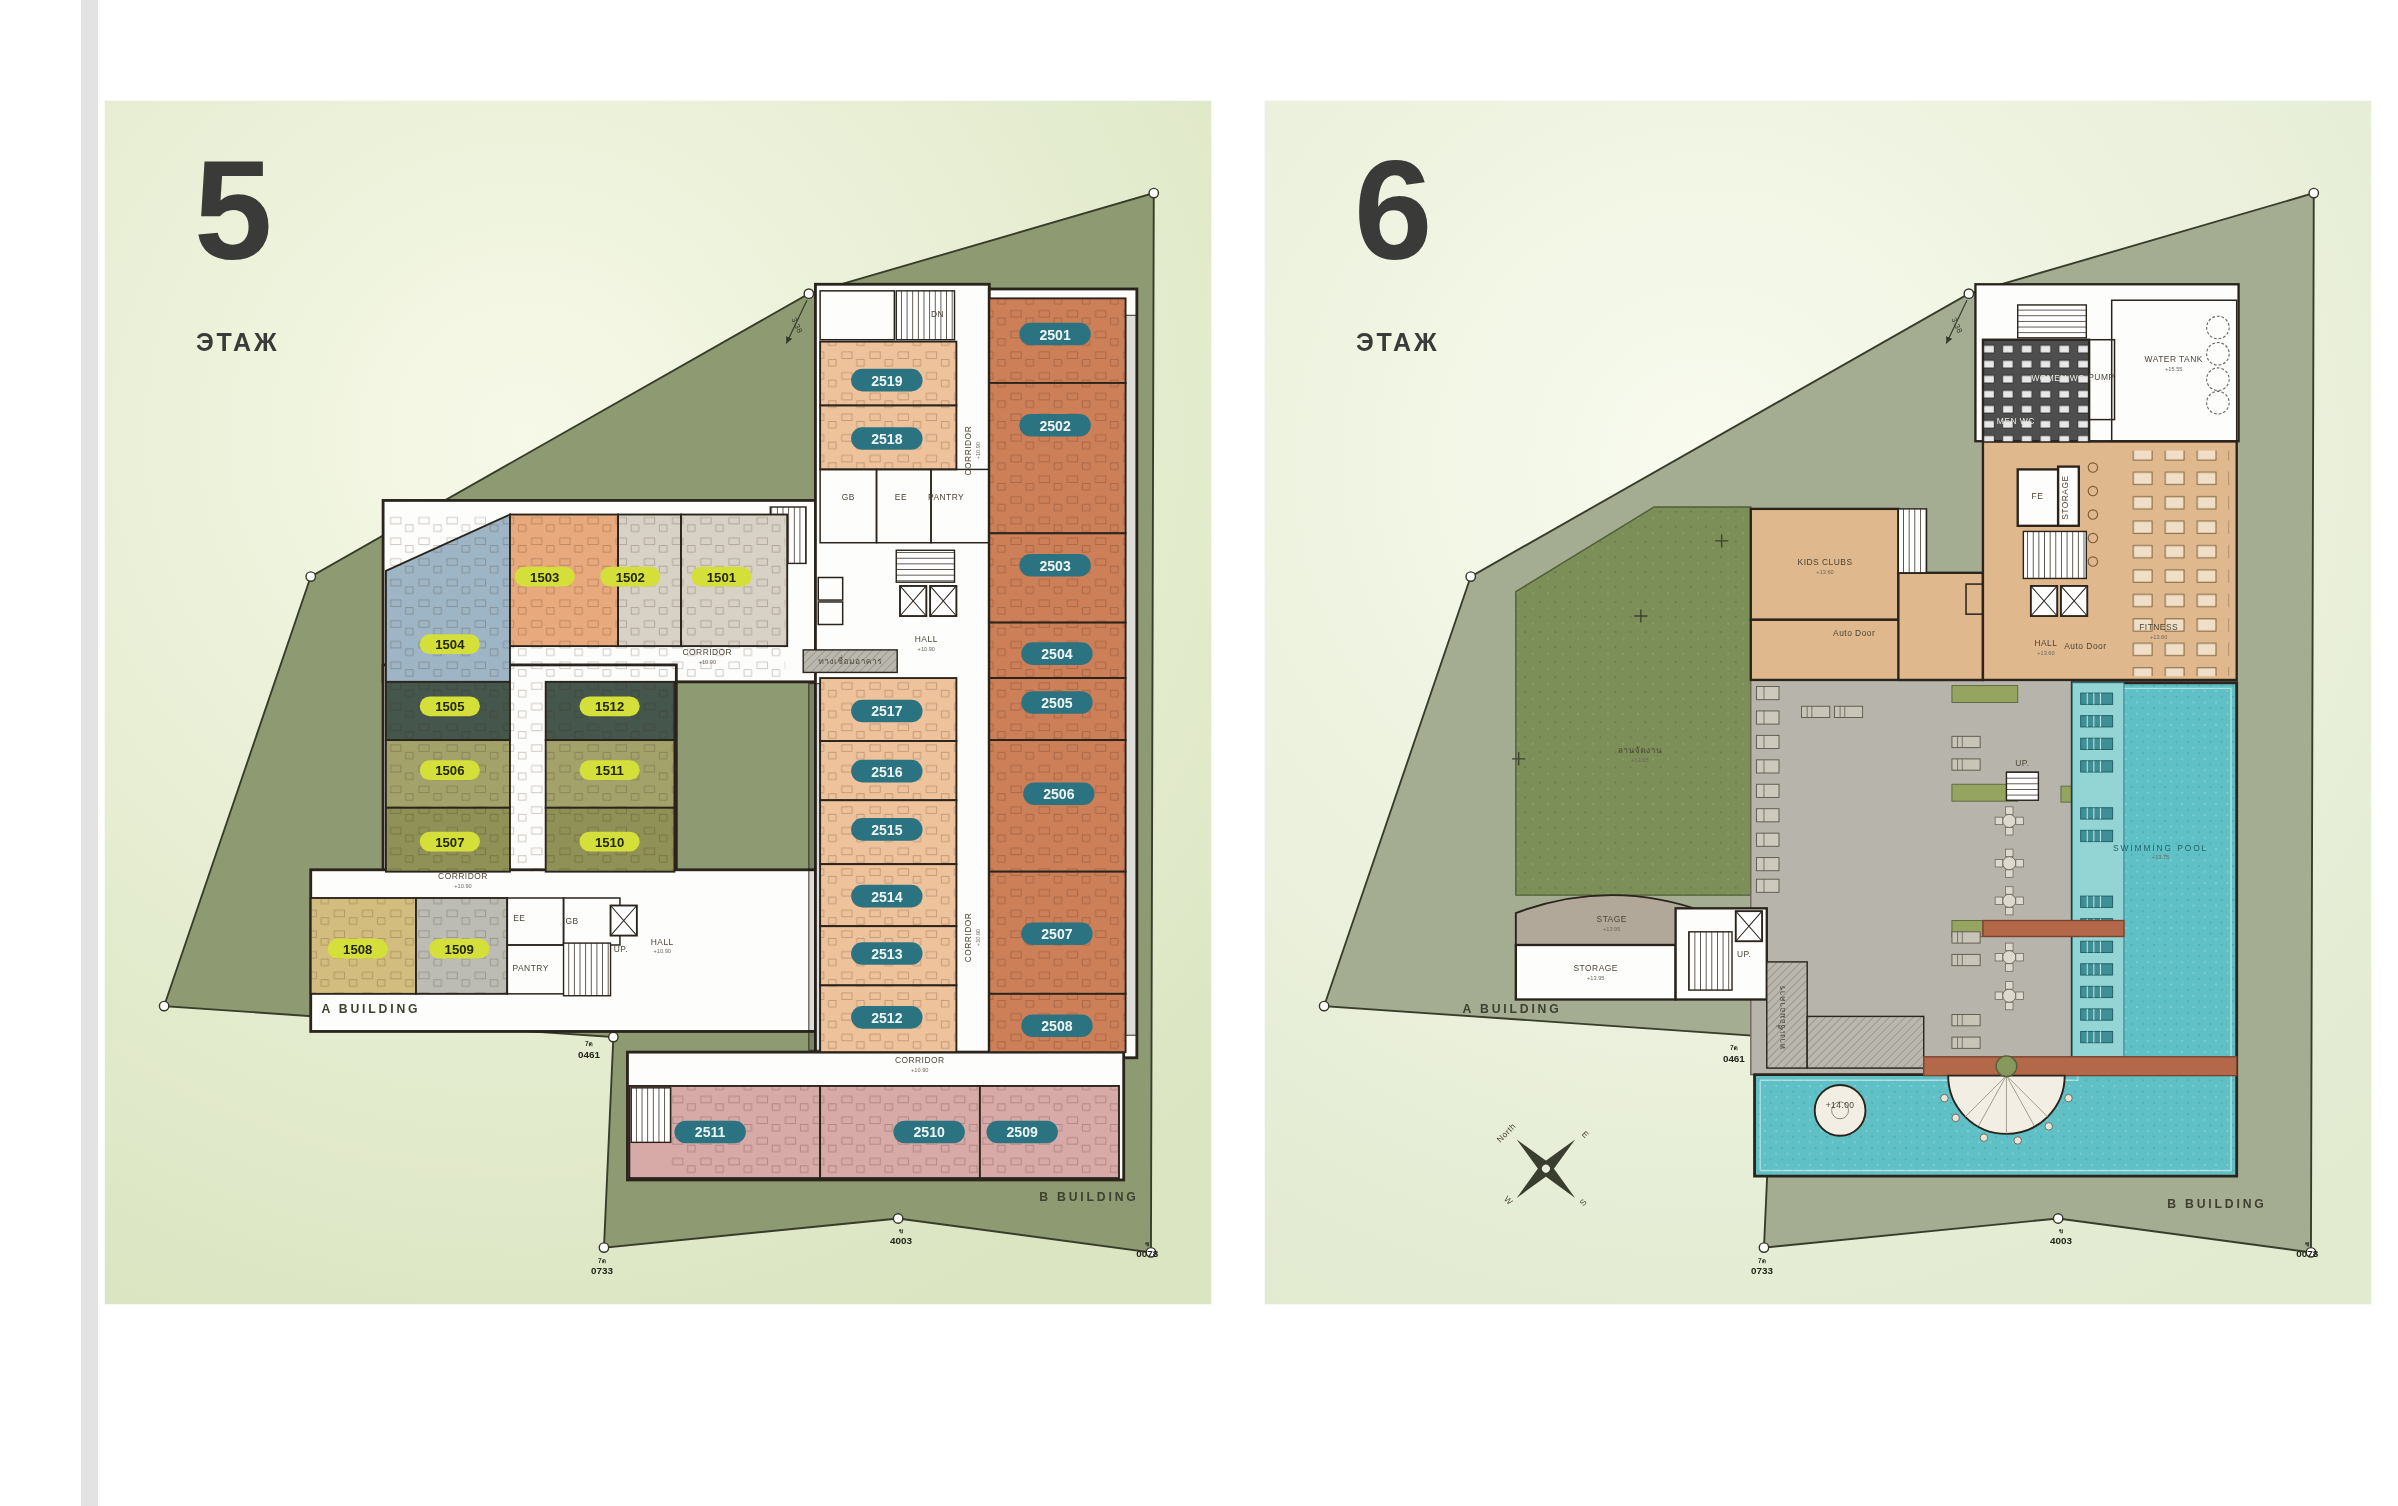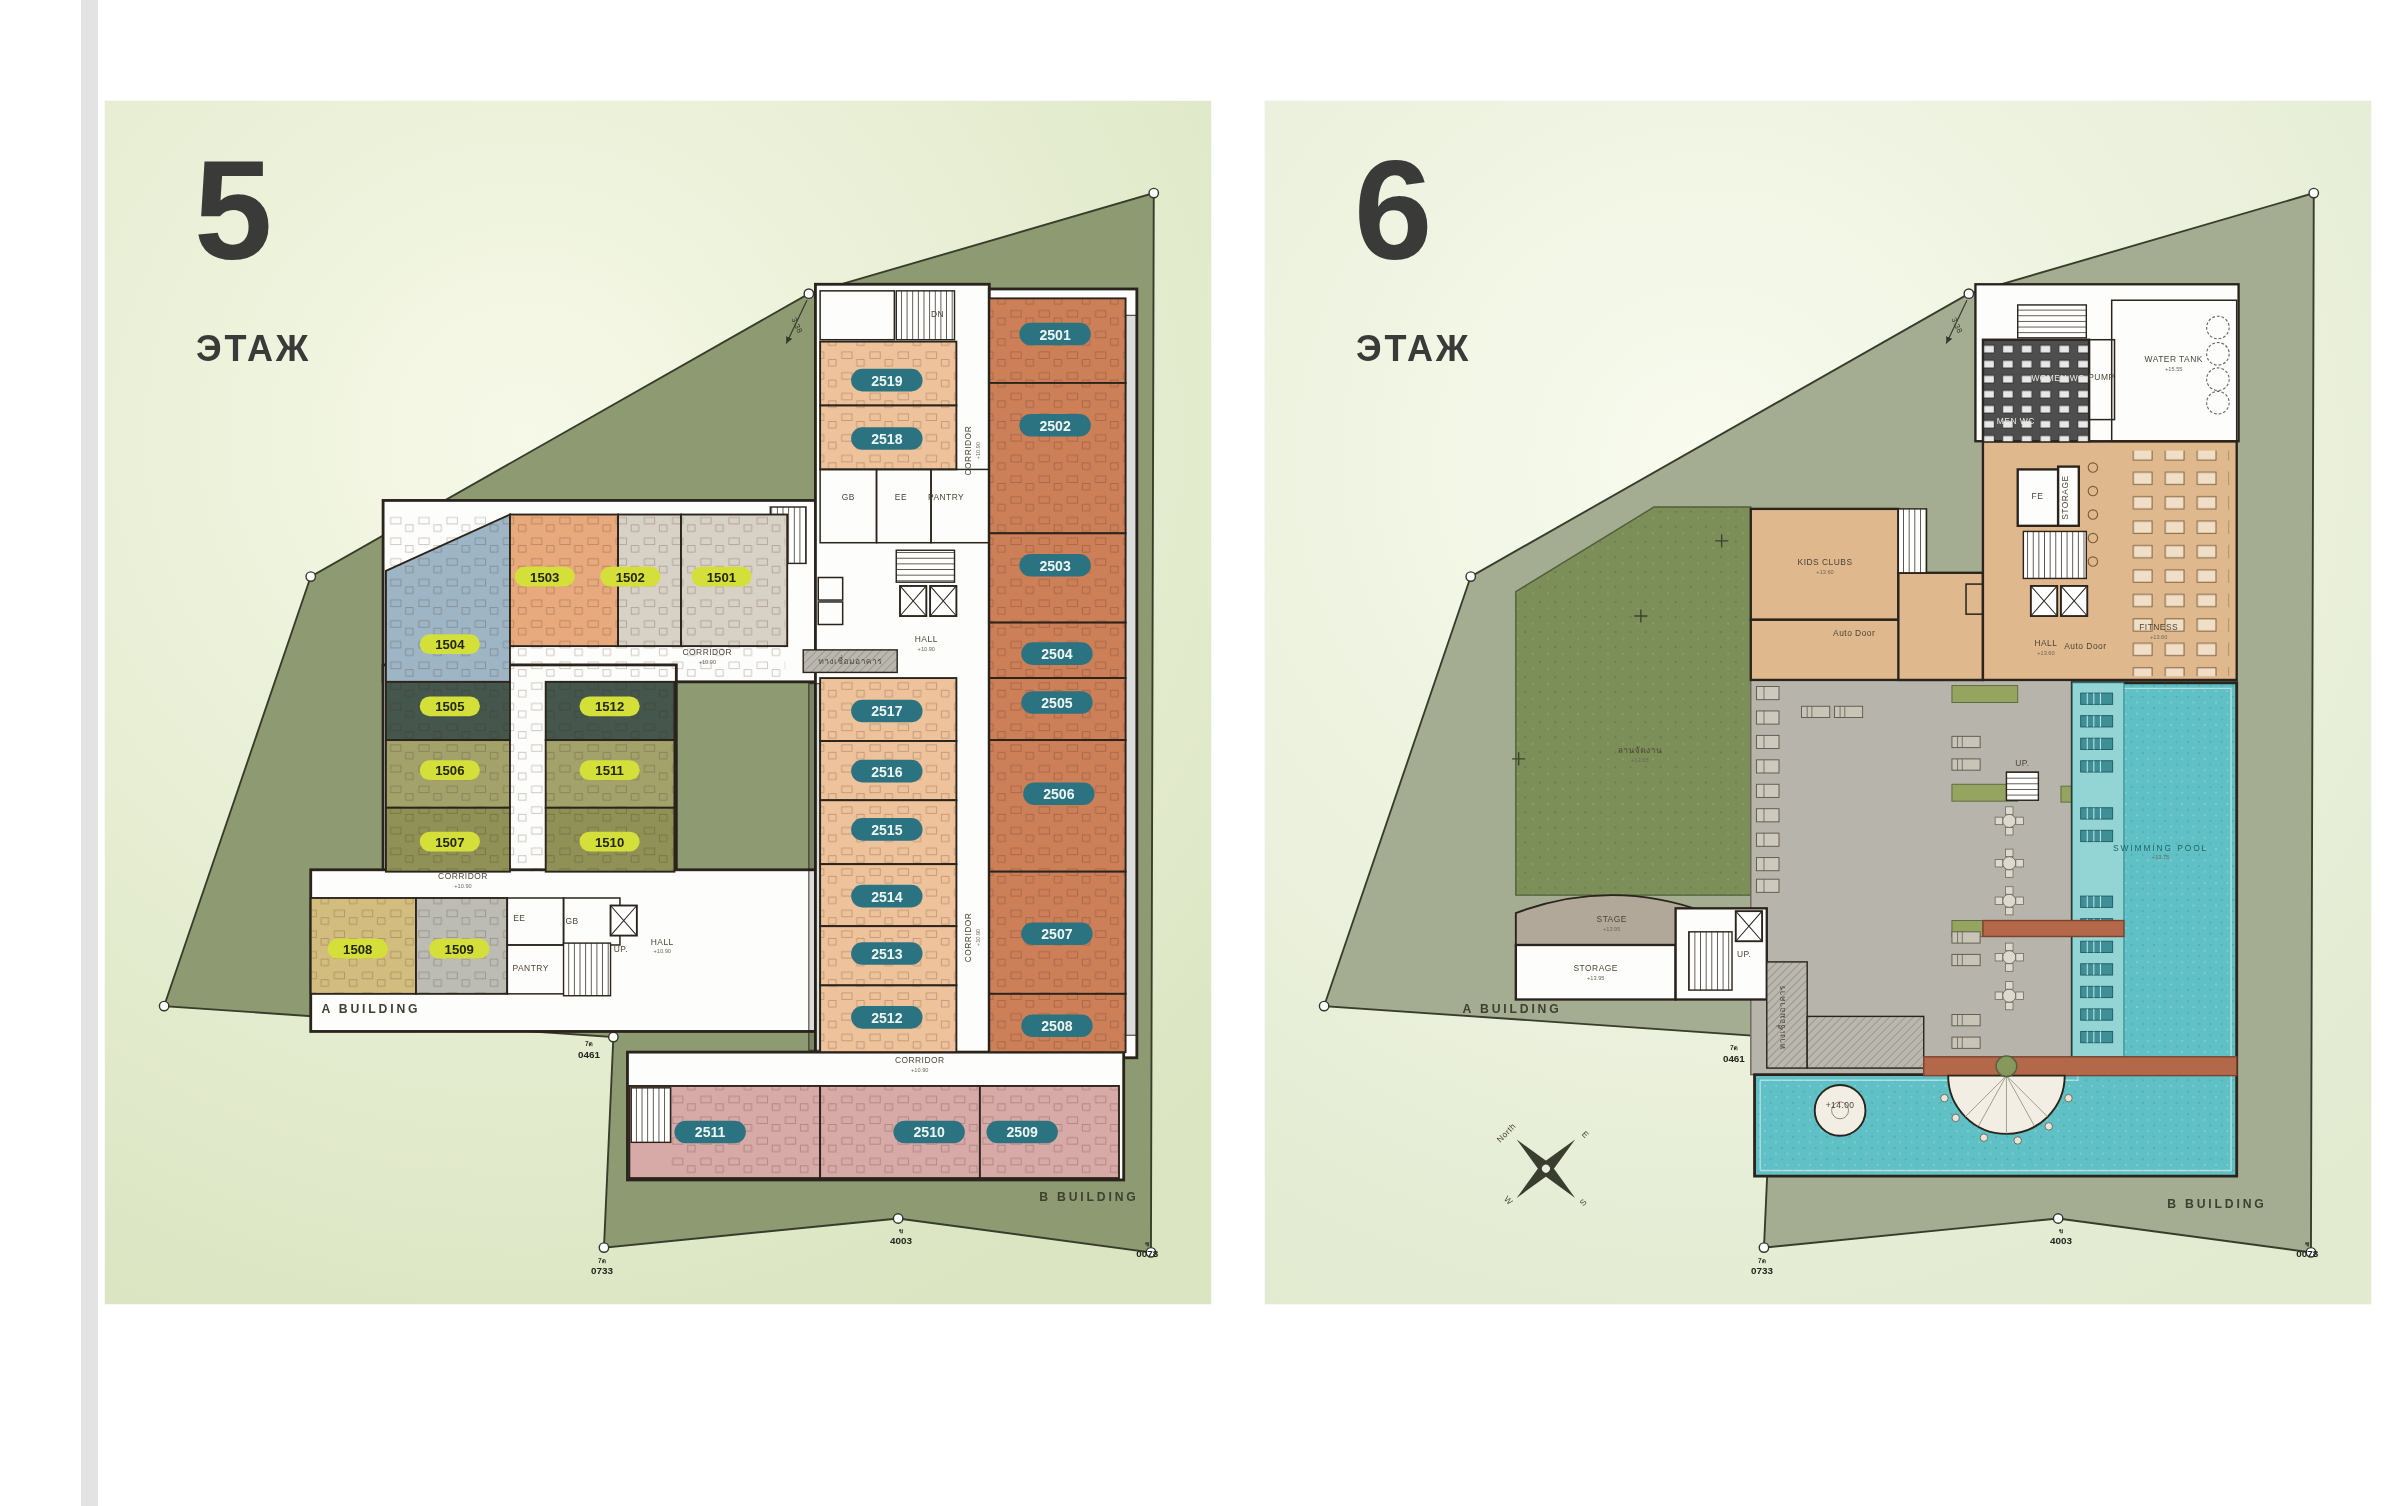--- a/index.html
+++ b/index.html
@@ -2,21 +2,21 @@
 <html style="--wall: #2a241c; --site5: #8d9a72; --site6: #a4ac92; --panel-light: #f6f9e8; --panel-dark: #dbe5c2; --panel-light2: #f8fbee; --panel-dark2: #e2ead0; --yellow: #d5df3a; --teal: #2c7381; --salmon: #eec29b; --terracotta: #cd7f58; --pink: #d7a9a7; --beige: #d8d1c5; --orange: #e8a97c; --blue: #9db5c4; --darkgreen: #45564c; --olive: #a3a26b; --olive2: #8f9156; --tan: #d3bd7e; --gray: #bcbcb4; --wood: #dfb88d; --lawnc: #7d8f58; --poolc2: #5fc0c5; --shelf: #93d4d4; --deck: #b7b5ab; --stage: #b2a89a; --bridge: #b4684a;font-size:15px"><head>
 <meta charset="utf-8">
 <style>
   html,body{margin:0;padding:0;background:#fff;}
   body{width:2399px;height:1507px;position:relative;font-family:"Liberation Sans",sans-serif;overflow:hidden;}
   .page-edge{position:absolute;left:81px;top:0;width:17px;height:1507px;background:#dadada;opacity:.75;}
   .panel{position:absolute;top:101px;width:1106px;height:1203px;box-shadow:0 0 0 0.9px rgba(0,0,0,0.03);}
   .panel.p5{left:105px;background:radial-gradient(circle at 38% 28%, var(--panel-light) 0%, var(--panel-dark) 85%);}
   .panel.p6{left:1265px;background:radial-gradient(circle at 40% 30%, var(--panel-light2) 0%, var(--panel-dark2) 88%);}
   .fnum{position:absolute;left:89px;top:39px;font-size:141px;font-weight:800;color:#3a3a38;line-height:1;letter-spacing:-1.9px;}
-  .fword{position:absolute;left:91px;top:227px;font-size:36px;font-weight:700;color:#3a3a38;letter-spacing:2.8px;}
+  .fword{position:absolute;left:91px;top:227px;font-size:25px;font-weight:700;color:#3a3a38;letter-spacing:2.8px;}
   svg.plan{position:absolute;left:0;top:0;width:100%;height:100%;}
 
   .site{stroke:#373d2a;stroke-width:2;}
   .s5{fill:var(--site5);} .s6{fill:var(--site6);}
   .w{fill:#fdfdfb;stroke:var(--wall);stroke-width:3;}
   .w2{fill:#fdfdfb;stroke:var(--wall);stroke-width:2.5;}
   .r{stroke:var(--wall);stroke-width:2;}
   .rl{fill:none;stroke:var(--wall);stroke-width:1.6;}
   .mk{fill:#fff;stroke:#33382a;stroke-width:1.5;}
   .dimline{stroke:#33382a;stroke-width:1.2;fill:none;}

